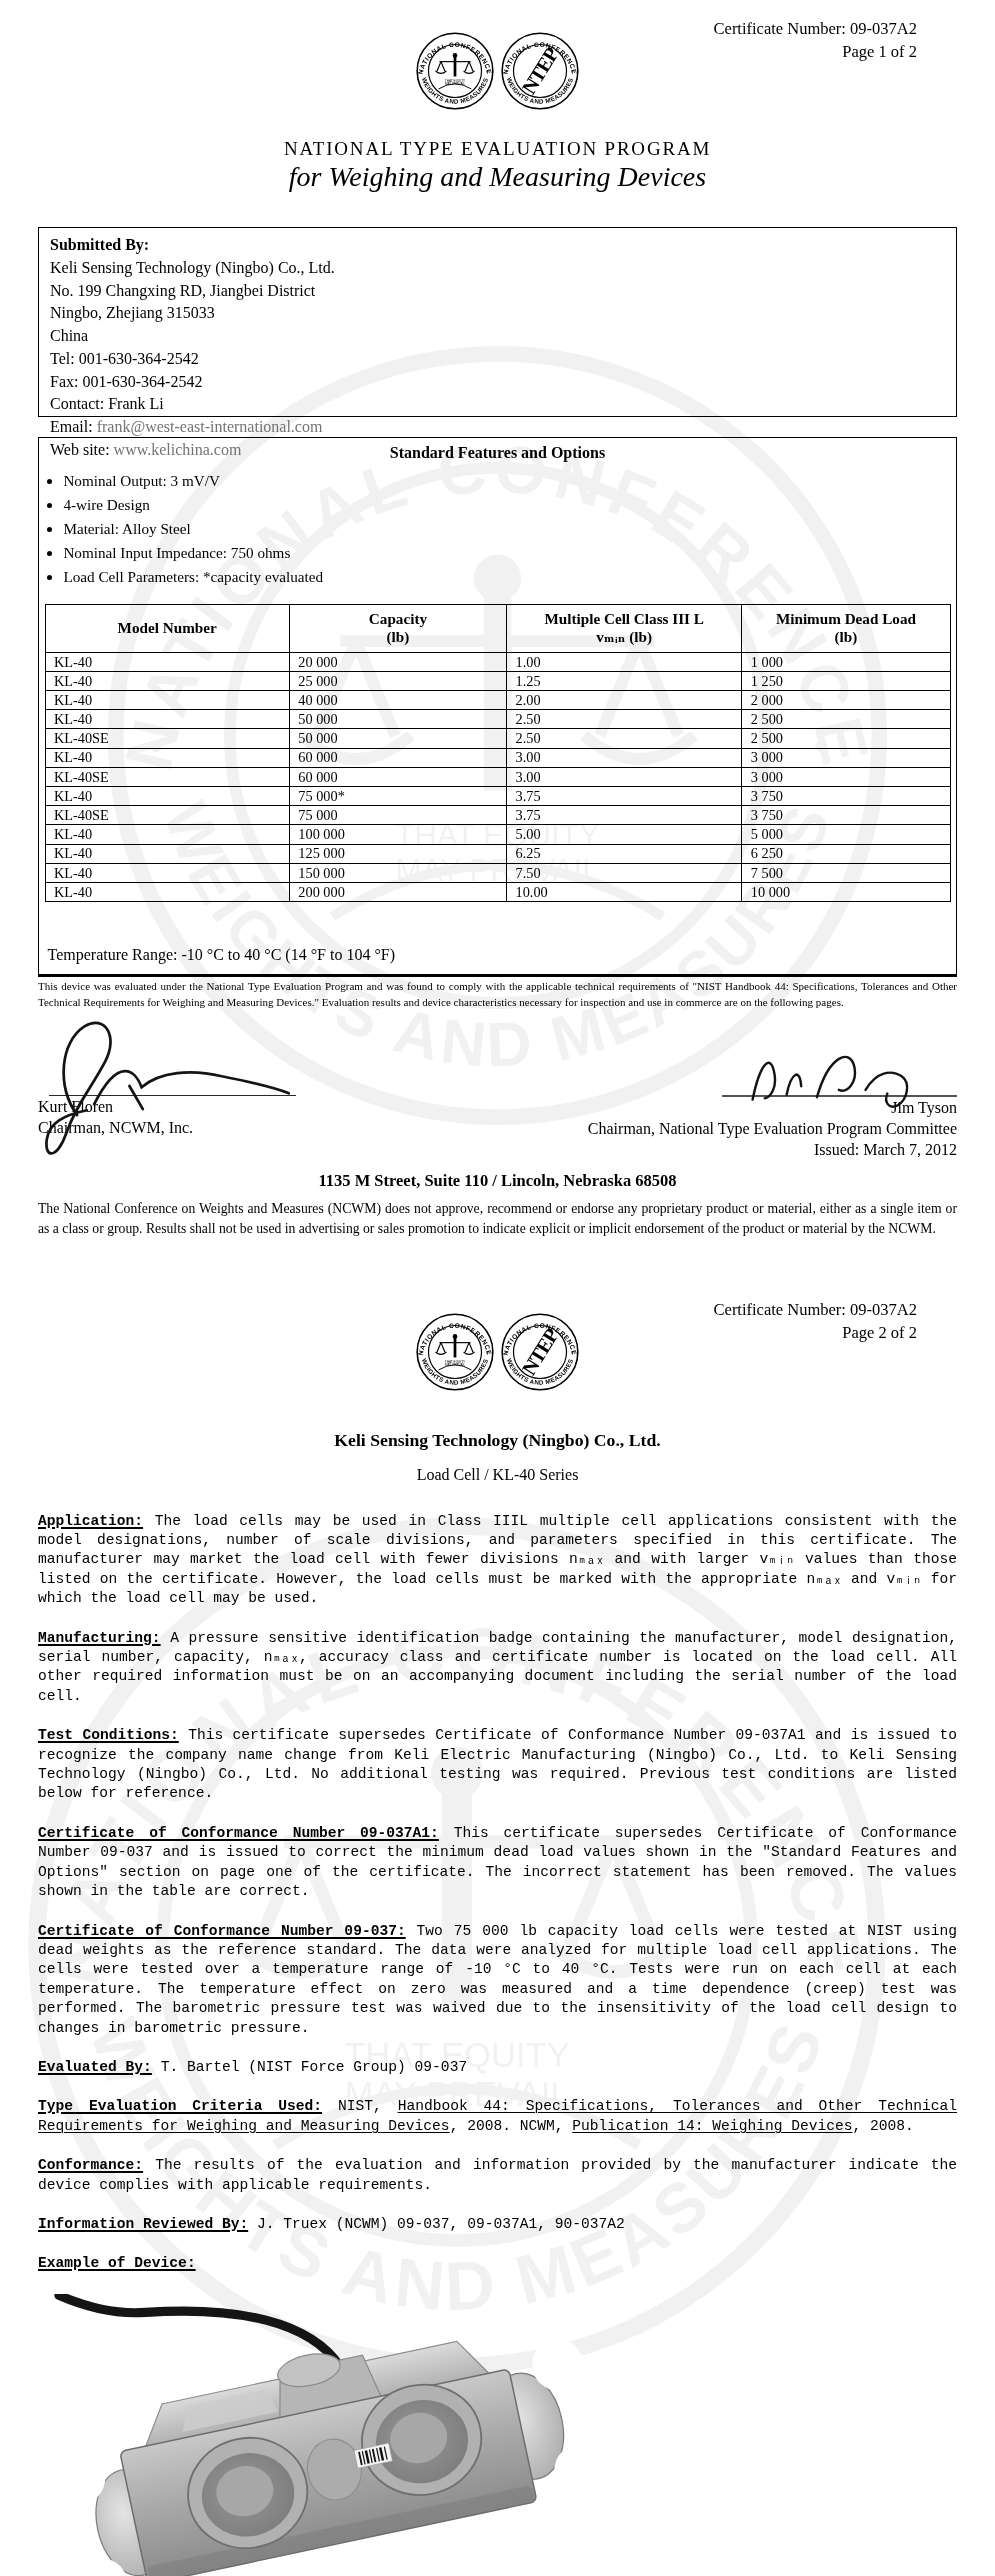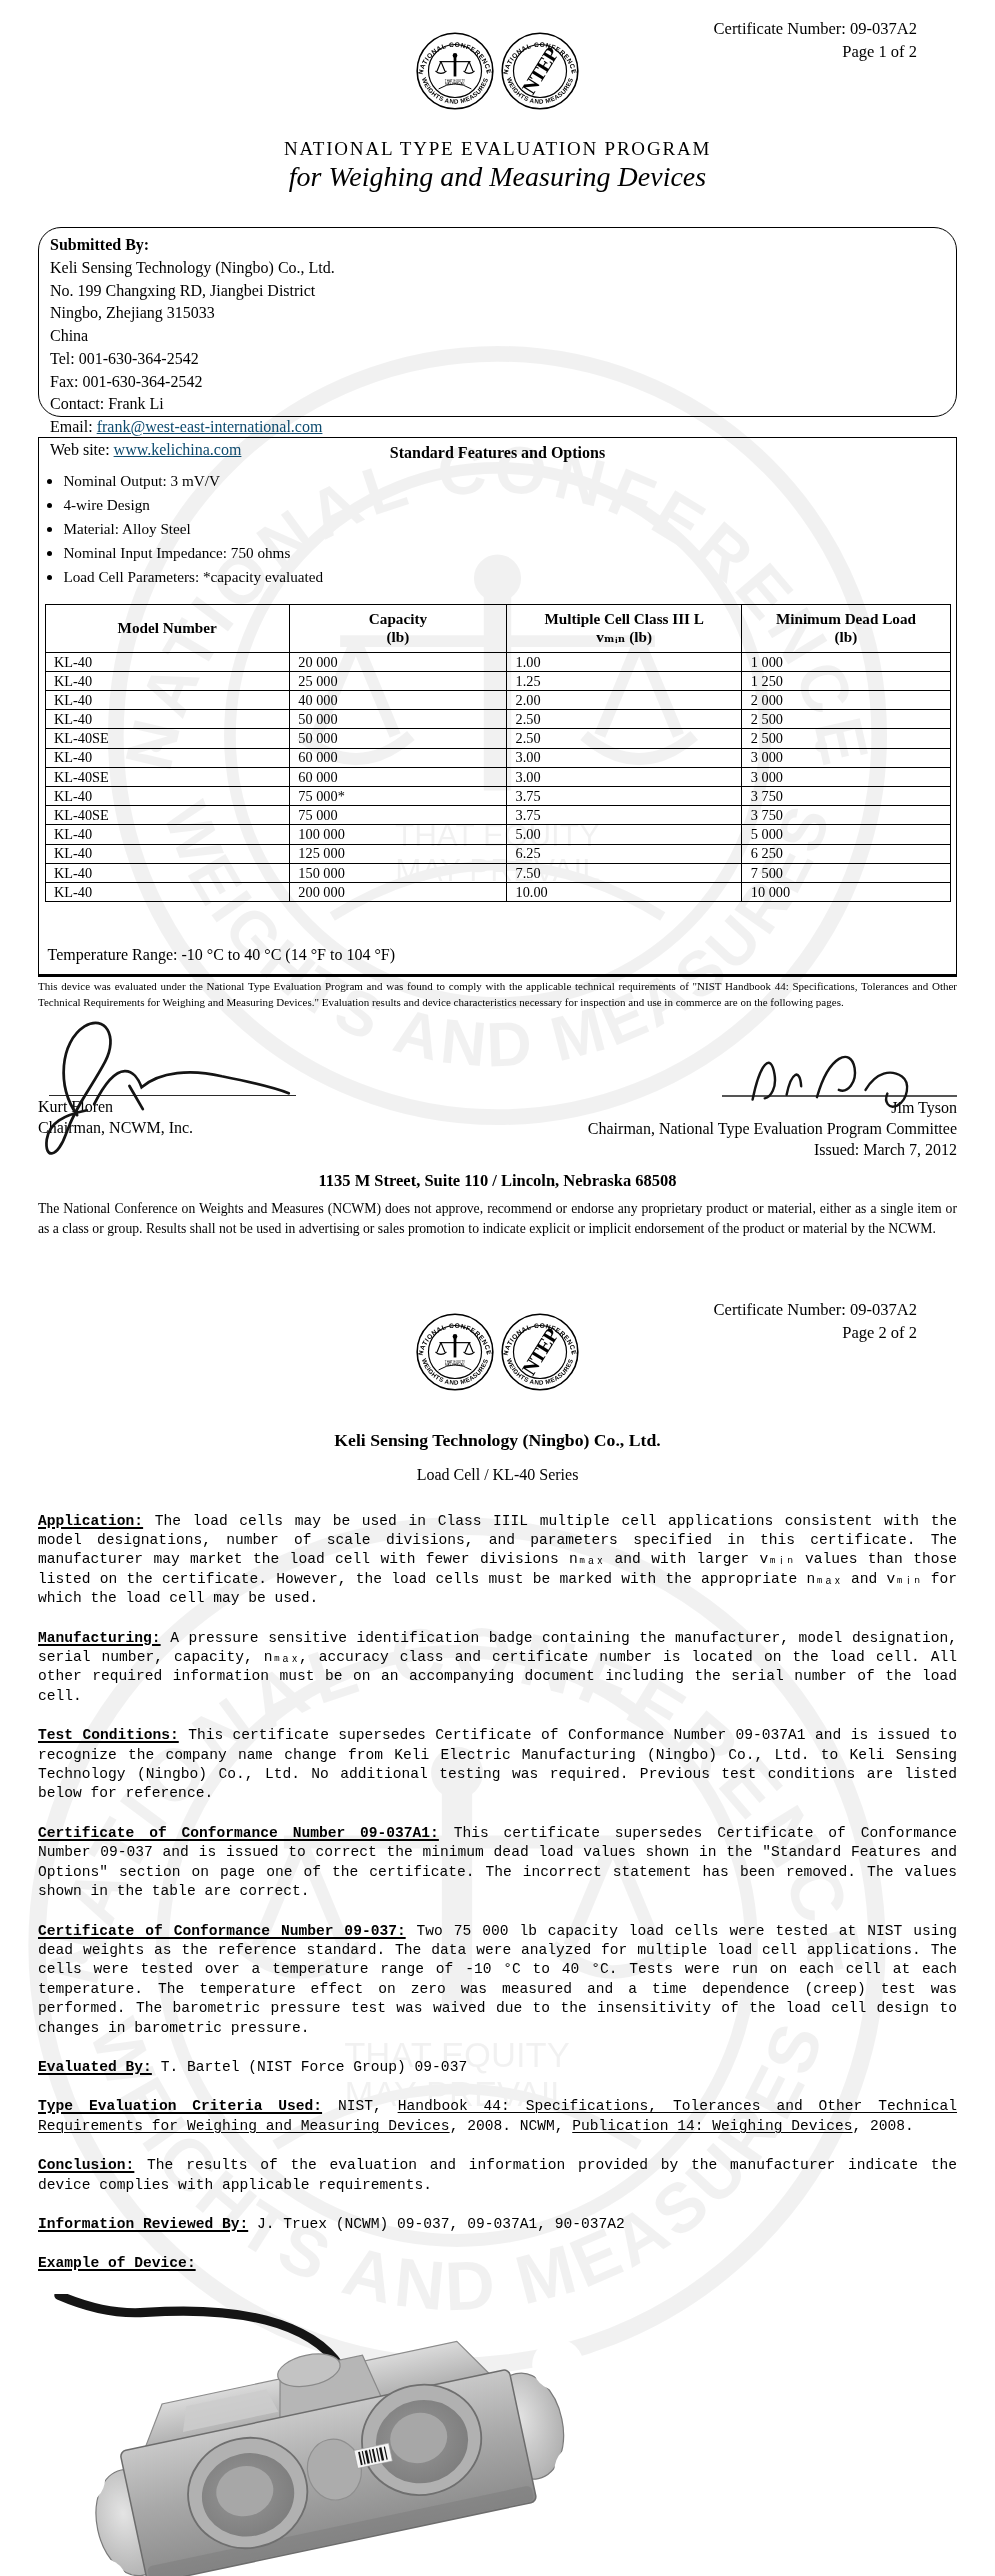--- a/index.html
+++ b/index.html
@@ -20,23 +20,23 @@
   .seal{width:78px;height:78px;}
   .hdr-meta{position:absolute;top:18.3px;right:40px;text-align:right;font-size:16.5px;line-height:1.35;}
 
   .program-title{text-align:center;font-size:19px;letter-spacing:1.8px;margin-top:16px;}
   .cert-title{text-align:center;font-size:46px;font-style:italic;margin-top:1.2px;font-family:"DejaVu Serif","Liberation Serif",serif;}
   .cert-sub{text-align:center;font-size:28px;font-style:italic;margin-top:1.2px;}
 
   .info-row{display:flex;gap:18.3px;margin-top:34px;}
   .info-box{border:1.8px solid #000;padding:6.1px 11px;font-size:16px;line-height:1.42;height:190px;box-sizing:border-box;background:transparent;}
   .box-for{width:443px;flex:none;}
-  .box-sub{flex:1;border-radius:23px;}
+  .box-sub{flex:1;}
   .box-h{font-weight:bold;}
-  .doc-link{color:#0c4a6e;text-decoration:underline;cursor:pointer;}
+  .doc-link{color:#737373;cursor:pointer;}
 
   .features-box{border:1.8px solid #000;border-bottom-width:3.7px;margin-top:19.5px;padding:6.1px 0 9.8px;}
   .features-title{text-align:center;font-weight:bold;font-size:16px;}
   ul.bullets{margin:9.8px 0 0 0;padding-left:24.4px;font-size:15.2px;}
   ul.bullets li{margin-bottom:6.1px;}
 
   table.cap{border-collapse:collapse;width:calc(100% - 11px);margin:18px auto 0;}
   table.cap th,table.cap td{border:1.2px solid #000;}
   table.cap th{font-size:15.2px;font-weight:bold;text-align:center;vertical-align:middle;padding:4.9px 2.4px;height:37px;border-bottom-width:1.8px;}
   table.cap td{font-size:14.3px;line-height:14.6px;padding:1.8px 0 1.8px 8.5px;text-align:left;}
@@ -385,21 +385,21 @@
         </div>
 
       <div class="para">
         <span class="plabel">Type Evaluation Criteria Used:</span>
         <span>NIST, </span><span class="useg">Handbook 44: Specifications, Tolerances and Other Technical Requirements for Weighing and Measuring Devices</span><span>, 2008. NCWM, </span><span class="useg">Publication 14: Weighing Devices</span><span>, 2008.</span>
       </div>
 
       <div>
 
           <div class="para">
-            <span class="plabel">Conclusion:</span>
+            <span class="plabel">Conformance:</span>
             <span class="ptext">The results of the evaluation and information provided by the manufacturer indicate the device complies with applicable requirements.</span>
           </div>
 
           <div class="para">
             <span class="plabel">Information Reviewed By:</span>
             <span class="ptext">J. Truex (NCWM) 09-037, 09-037A1, 90-037A2</span>
           </div>
 
           <div class="para">
             <span class="plabel">Example of Device:</span>

